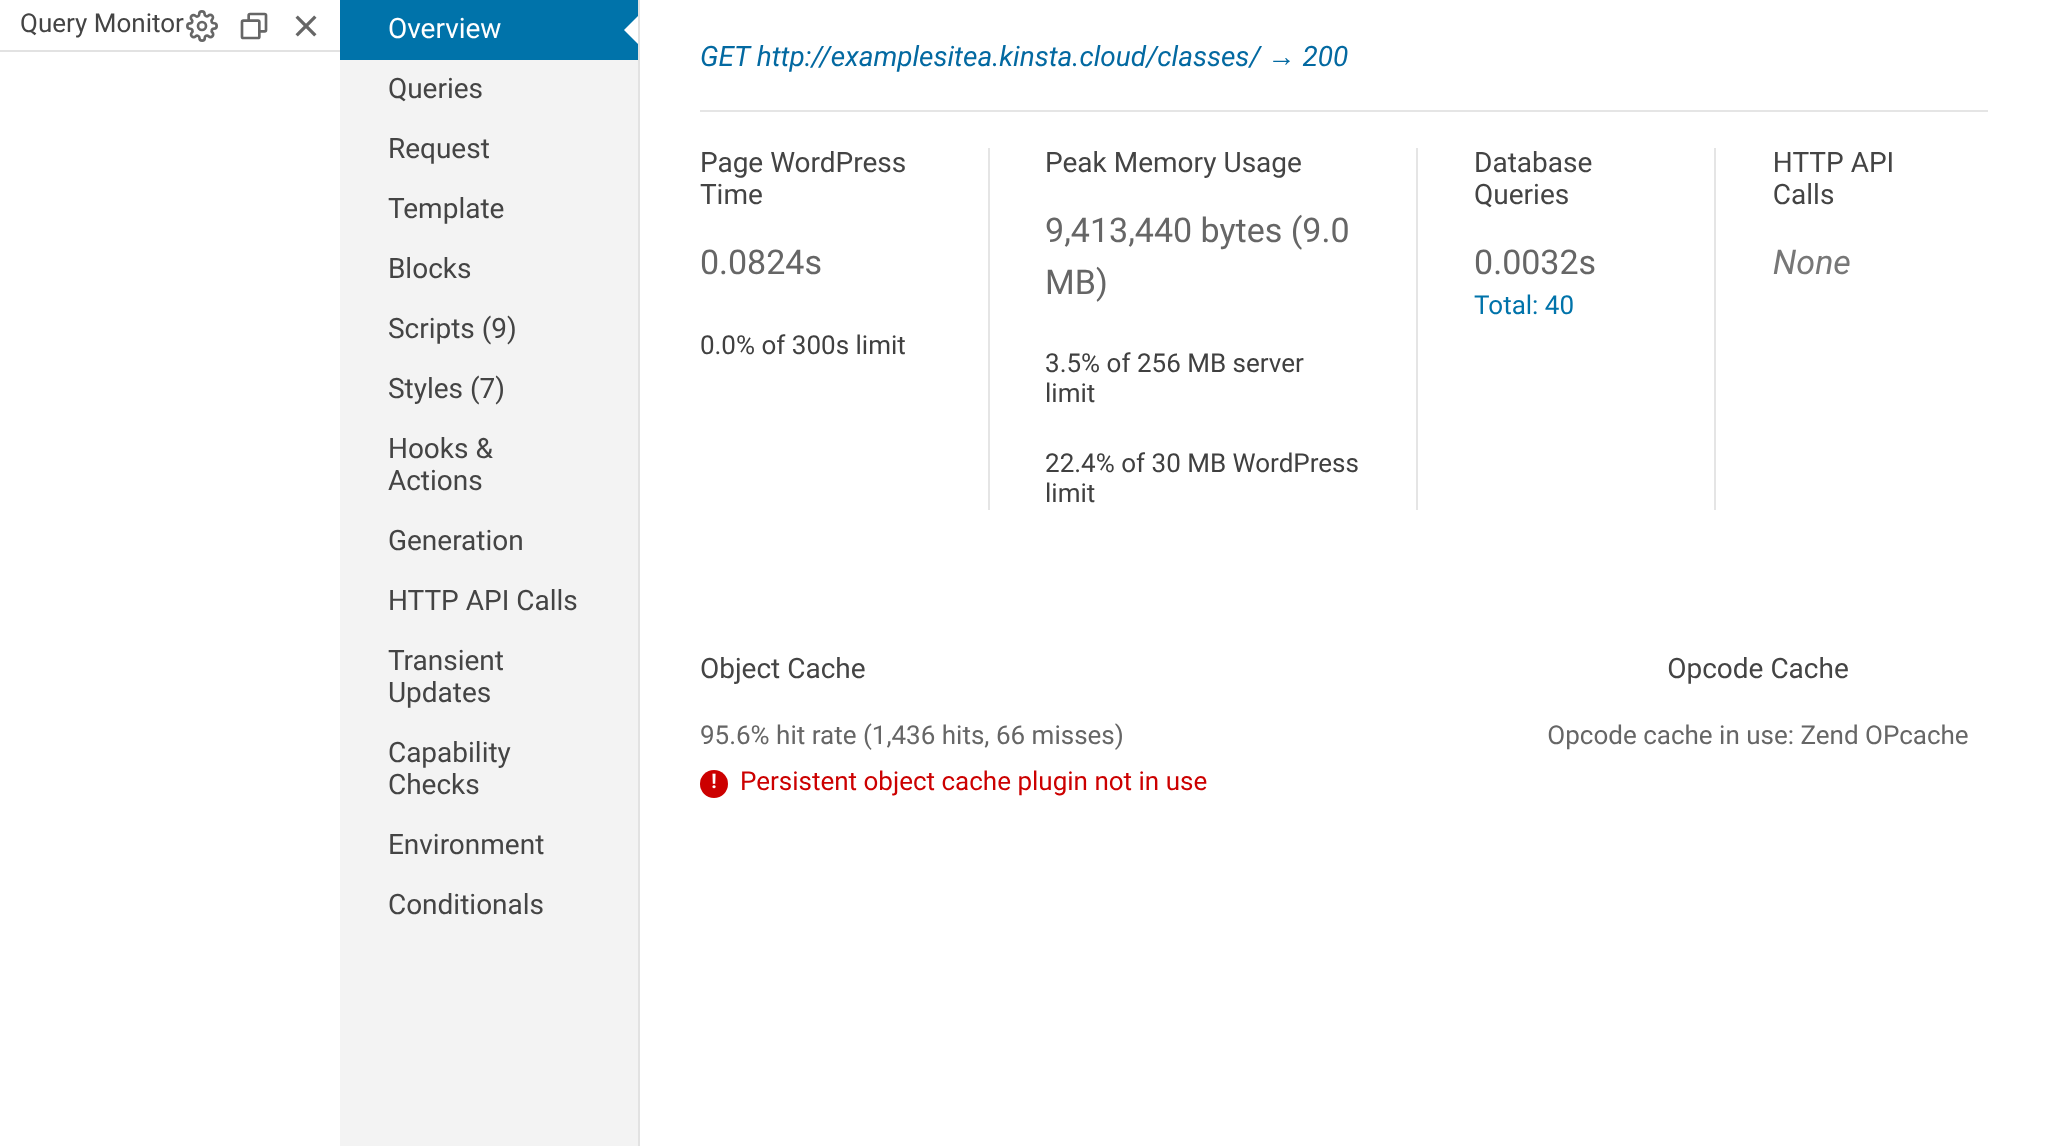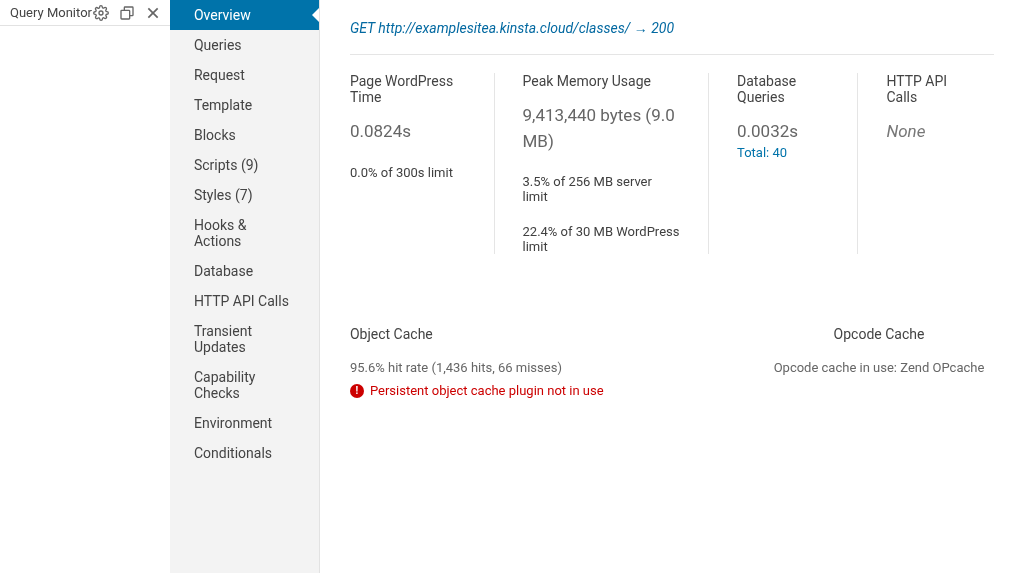--- a/index.html
+++ b/index.html
@@ -212,21 +212,21 @@
   <div class="qm-body">
     <div class="qm-sidebar">
       <div class="qm-sidebar-item active">Overview</div>
       <div class="qm-sidebar-item">Queries</div>
       <div class="qm-sidebar-item">Request</div>
       <div class="qm-sidebar-item">Template</div>
       <div class="qm-sidebar-item">Blocks</div>
       <div class="qm-sidebar-item">Scripts (9)</div>
       <div class="qm-sidebar-item">Styles (7)</div>
       <div class="qm-sidebar-item">Hooks &amp; Actions</div>
-      <div class="qm-sidebar-item">Database</div>
+      <div class="qm-sidebar-item">Generation</div>
       <div class="qm-sidebar-item">HTTP API Calls</div>
       <div class="qm-sidebar-item">Transient Updates</div>
       <div class="qm-sidebar-item">Capability Checks</div>
       <div class="qm-sidebar-item">Environment</div>
       <div class="qm-sidebar-item">Conditionals</div>
     </div>
 
     <div class="qm-content">
       <div class="qm-request-line">
         <span>GET</span>

